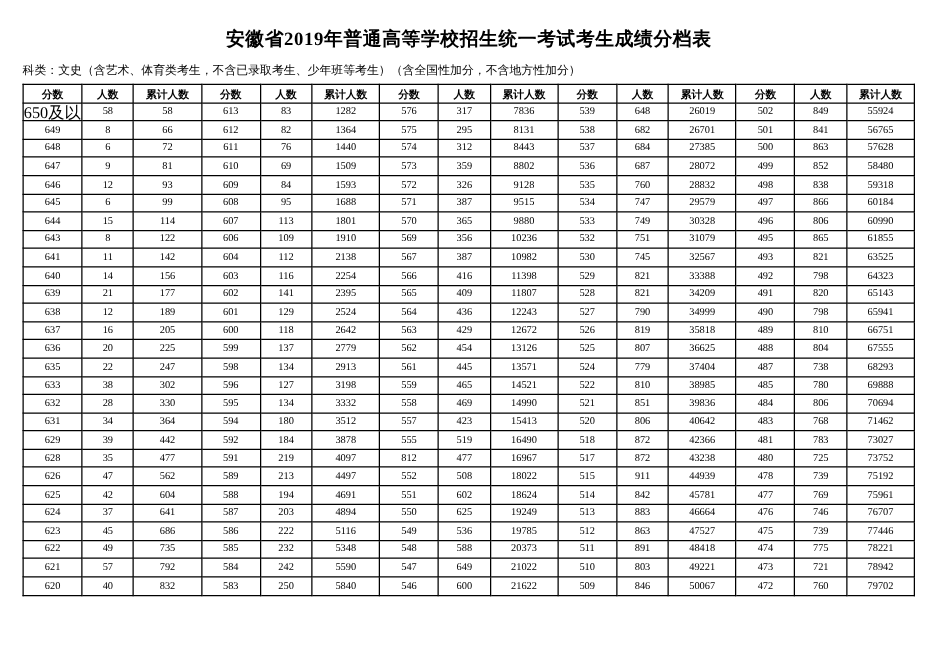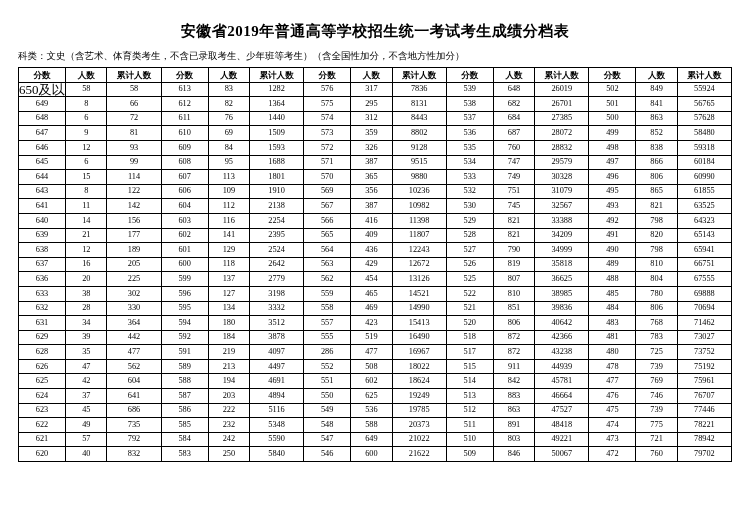--- a/index.html
+++ b/index.html
@@ -354,20 +354,37 @@
           <td>454</td>
           <td>13126</td>
           <td>525</td>
           <td>807</td>
           <td>36625</td>
           <td>488</td>
           <td>804</td>
           <td>67555</td>
         </tr>
         <tr>
+          <td>635</td>
+          <td>22</td>
+          <td>247</td>
+          <td>598</td>
+          <td>134</td>
+          <td>2913</td>
+          <td>561</td>
+          <td>445</td>
+          <td>13571</td>
+          <td>524</td>
+          <td>779</td>
+          <td>37404</td>
+          <td>487</td>
+          <td>738</td>
+          <td>68293</td>
+        </tr>
+        <tr>
           <td>633</td>
           <td>38</td>
           <td>302</td>
           <td>596</td>
           <td>127</td>
           <td>3198</td>
           <td>559</td>
           <td>465</td>
           <td>14521</td>
           <td>522</td>
@@ -428,21 +445,21 @@
           <td>783</td>
           <td>73027</td>
         </tr>
         <tr>
           <td>628</td>
           <td>35</td>
           <td>477</td>
           <td>591</td>
           <td>219</td>
           <td>4097</td>
-          <td>286</td>
+          <td>812</td>
           <td>477</td>
           <td>16967</td>
           <td>517</td>
           <td>872</td>
           <td>43238</td>
           <td>480</td>
           <td>725</td>
           <td>73752</td>
         </tr>
         <tr>

